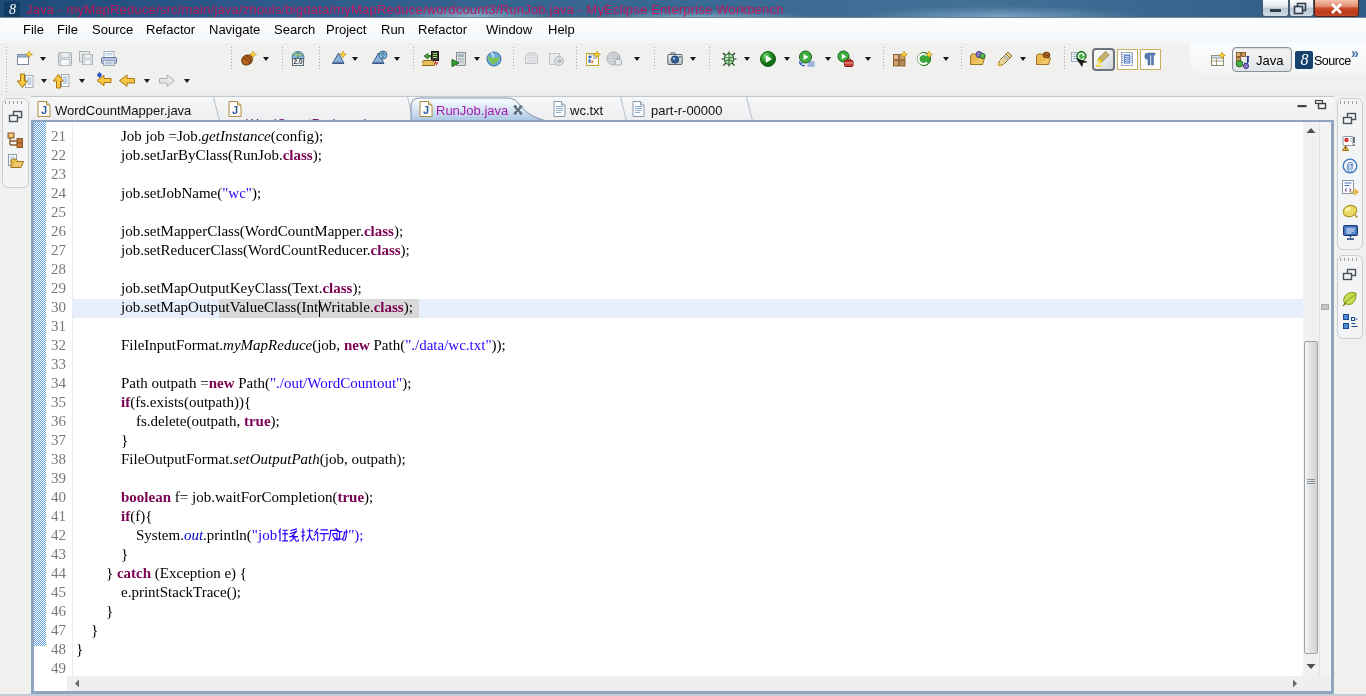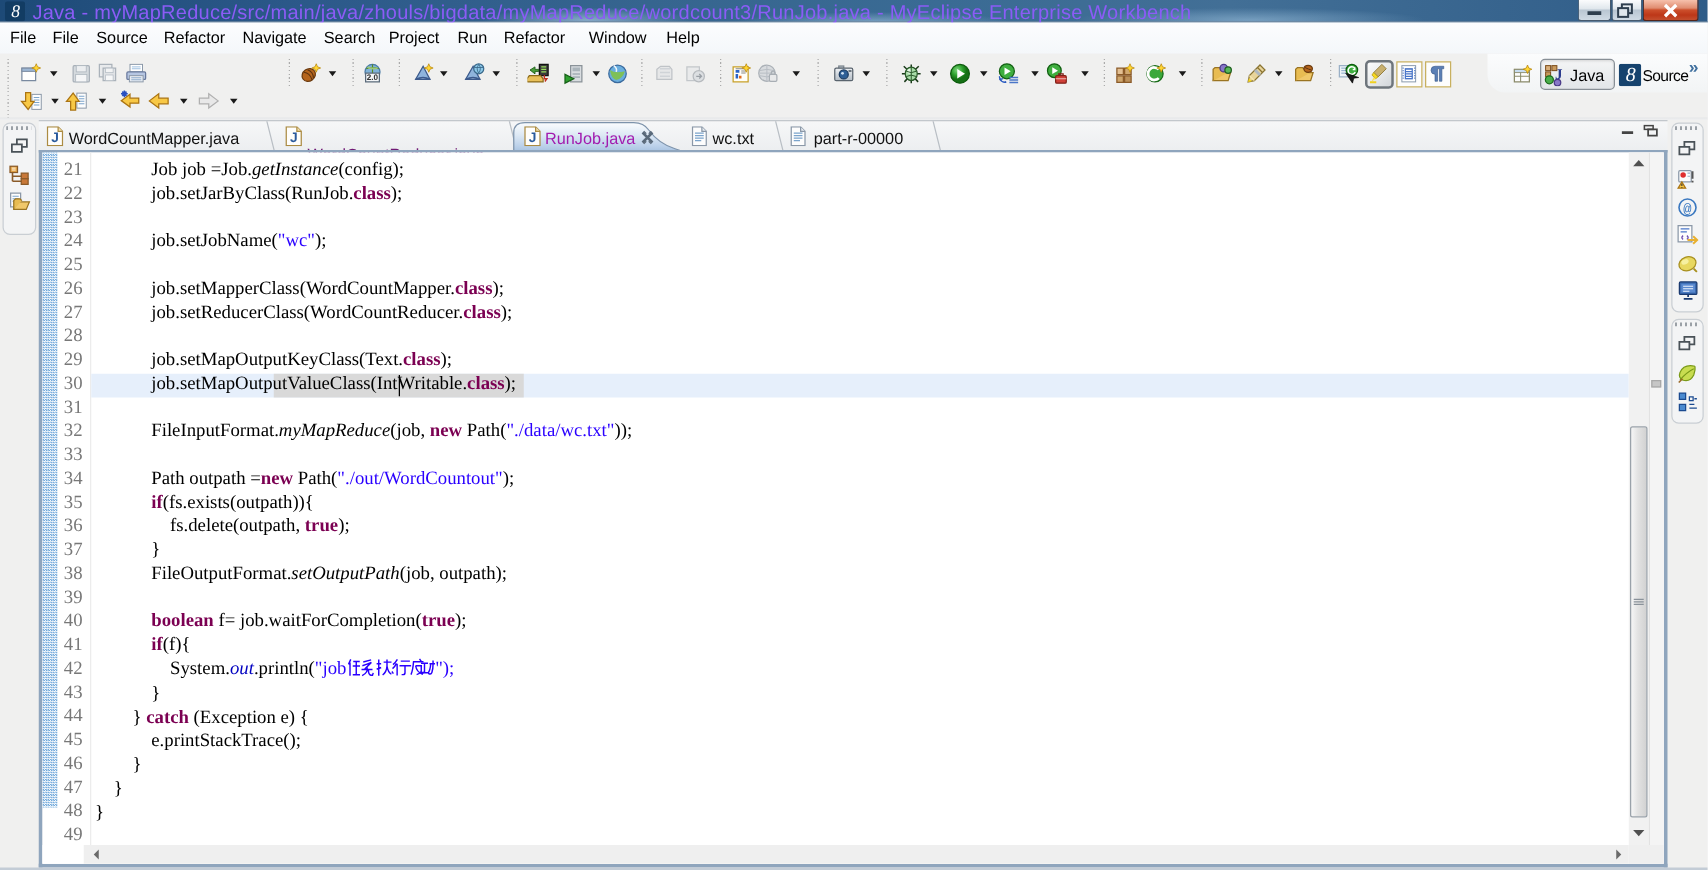--- a/index.html
+++ b/index.html
@@ -17,36 +17,36 @@
 <div class="ab" style="left:0;top:0;width:1366px;height:18px;background:
 radial-gradient(ellipse 120px 14px at 470px 16px,rgba(200,225,245,.55),rgba(200,225,245,0) 70%),
 radial-gradient(ellipse 160px 12px at 700px 18px,rgba(190,220,244,.5),rgba(190,220,244,0) 70%),
 radial-gradient(ellipse 200px 14px at 1000px 16px,rgba(180,215,240,.45),rgba(180,215,240,0) 70%),
 linear-gradient(90deg,#1d4a77 0%,#2c598a 18%,#36658f 38%,#3a6b94 55%,#426f96 72%,#2f5c88 100%);"></div>
 <div class="ab" style="left:0;top:17px;width:1366px;height:1px;background:#6f88a0"></div>
 <svg class="ab" style="left:4px;top:1px" width="16" height="16">
     <rect x="0" y="0" width="16" height="16" rx="2" fill="#123c63"></rect>
     <text x="8.5" y="12.5" font-size="14" font-style="italic" font-family="Liberation Serif" text-anchor="middle" fill="#fff">8</text>
   </svg>
-<div class="ab" style="left:26px;top:2px;font-size:16px;color:#8b5cf6;letter-spacing:.2px">Java - myMapReduce/src/main/java/zhouls/bigdata/myMapReduce/wordcount3/RunJob.java - MyEclipse Enterprise Workbench</div>
+<div class="ab" style="left:26px;top:2px;font-size:13px;color:#be185d;letter-spacing:.2px">Java - myMapReduce/src/main/java/zhouls/bigdata/myMapReduce/wordcount3/RunJob.java - MyEclipse Enterprise Workbench</div>
 
 <div class="ab" style="left:1262px;top:0;width:27px;height:17px;border:1px solid #465a6e;border-top:none;border-radius:0 0 3px 3px;background:linear-gradient(180deg,#fbfcfd 0%,#dfe6ec 45%,#b9c6d2 50%,#cfdae4 100%)"></div>
 <div class="ab" style="left:1270px;top:9px;width:11px;height:3px;background:#2e3e4e"></div>
 <div class="ab" style="left:1289px;top:0;width:25px;height:17px;border:1px solid #465a6e;border-top:none;border-radius:0 0 3px 3px;background:linear-gradient(180deg,#fbfcfd 0%,#dfe6ec 45%,#b9c6d2 50%,#cfdae4 100%)"></div>
 <svg class="ab" style="left:1293px;top:2px" width="16" height="13">
     <rect x="4.5" y="1.5" width="8" height="7" fill="none" stroke="#2e3e4e" stroke-width="1.6"></rect>
     <rect x="1.5" y="4.5" width="8" height="7" fill="#dfe6ec" stroke="#2e3e4e" stroke-width="1.6"></rect>
   </svg>
 <div class="ab" style="left:1314px;top:0;width:45px;height:17px;border:1px solid #51251a;border-top:none;border-radius:0 0 3px 3px;background:linear-gradient(180deg,#f6c1ac 0%,#e08d71 40%,#cc4f2c 50%,#bd3718 75%,#c34e2e 100%)"></div>
 <svg class="ab" style="left:1329px;top:2px" width="15" height="13">
     <path d="M3 2 L12 11 M12 2 L3 11" stroke="#fff" stroke-width="2.6"></path>
   </svg>
 
 <div class="ab" style="left:0;top:18px;width:1366px;height:25px;background:linear-gradient(180deg,#fcfdfe,#f4f7fa)"></div>
-<div class="ab" id="menubar" style="left:0;top:22px;width:800px;height:18px;font-size:13px;color:#000">
+<div class="ab" id="menubar" style="left:15px;top:22px;width:800px;height:18px;font-size:13px;color:#000">
 <span class="ab" style="left:8px">File</span>
     <span class="ab" style="left:42px">File</span>
     <span class="ab" style="left:77px">Source</span>
     <span class="ab" style="left:131px">Refactor</span>
     <span class="ab" style="left:194px">Navigate</span>
     <span class="ab" style="left:259px">Search</span>
     <span class="ab" style="left:311px">Project</span>
     <span class="ab" style="left:366px">Run</span>
     <span class="ab" style="left:403px">Refactor</span>
     <span class="ab" style="left:471px">Window</span>

